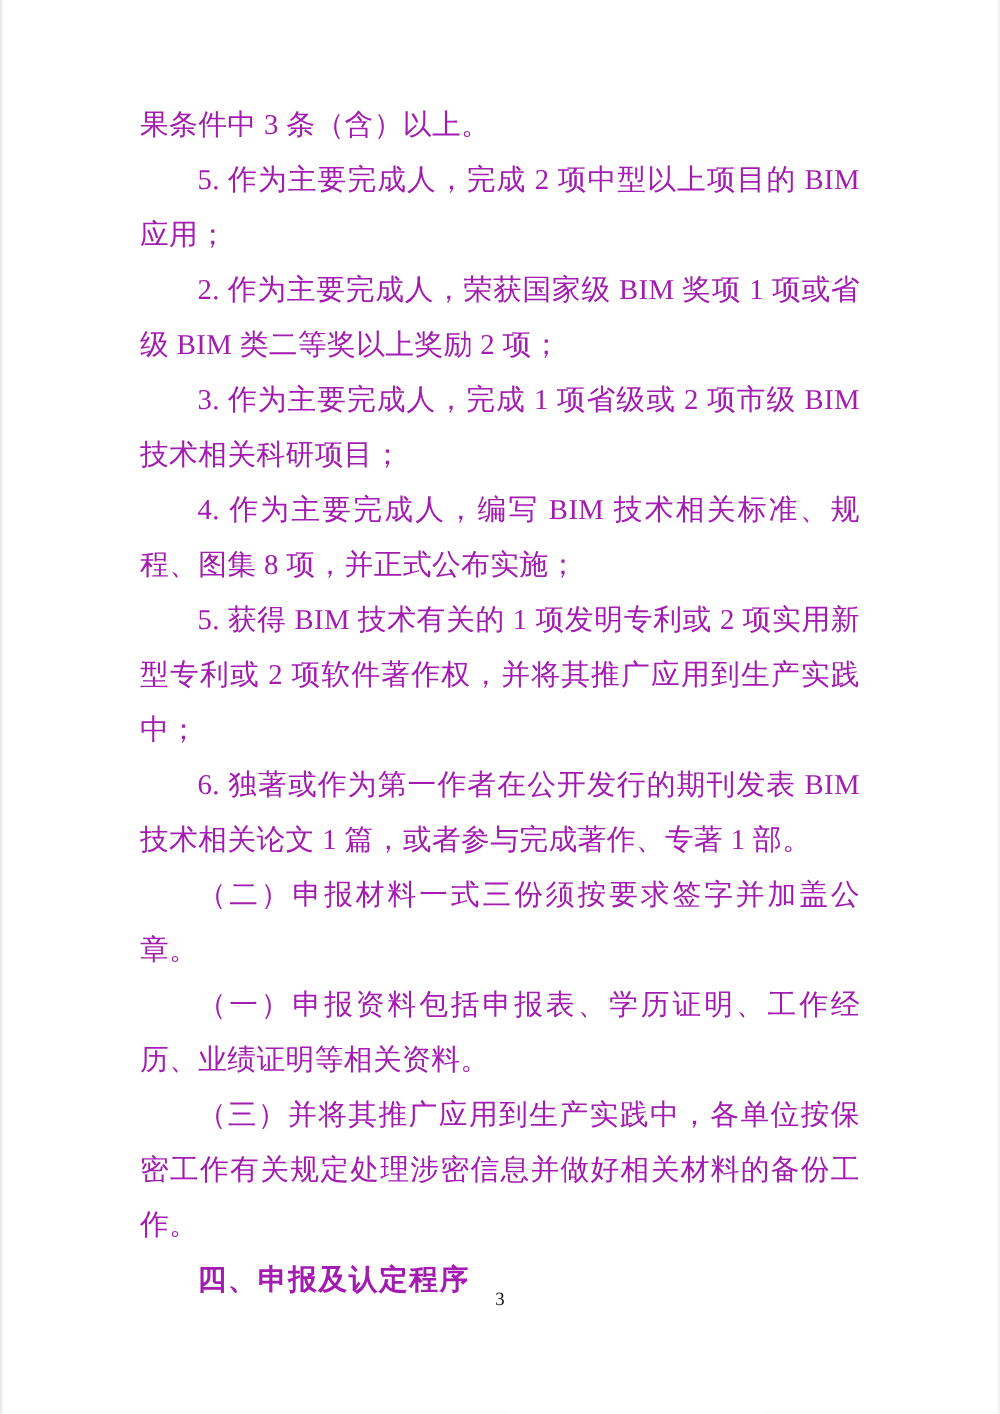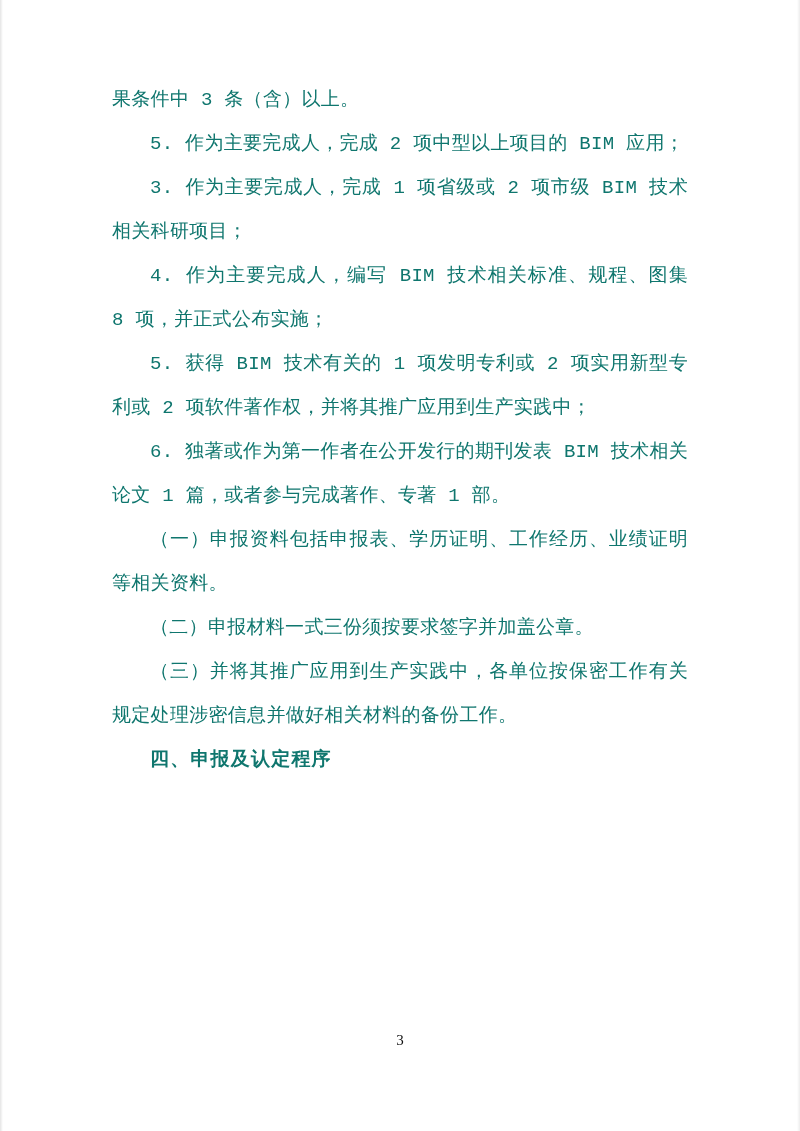--- a/index.html
+++ b/index.html
@@ -16,24 +16,24 @@
     box-sizing: border-box;
     overflow: hidden;
   }
   .page-inner {
     position: absolute;
     left: 112px;
     top: 78px;
     width: 576px;
   }
   .doc-body {
-    font-family: Liberation Mono, monospace;
-    font-size: 19px;
+    font-family: Liberation Serif, serif;
+    font-size: 23px;
     line-height: 44px;
-    color: #0f766e;
+    color: #a21caf;
     letter-spacing: 0.3px;
   }
   .para {
     margin: 0;
     text-align: justify;
     text-justify: inter-ideograph;
   }
   .indent-2 {
     text-indent: 2em;
   }
@@ -77,33 +77,34 @@
   <div class="left-edge-shadow"></div>
   <div class="right-edge-shadow"></div>
 
   <div class="page-inner doc-body">
 
     <p class="para">果条件中 3 条（含）以上。</p>
 
 
     <p class="para indent-2">5. 作为主要完成人，完成 2 项中型以上项目的 BIM 应用；</p>
 
+    <p class="para indent-2">2. 作为主要完成人，荣获国家级 BIM 奖项 1 项或省级 BIM 类二等奖以上奖励 2 项；</p>
 
     <p class="para indent-2">3. 作为主要完成人，完成 1 项省级或 2 项市级 BIM 技术相关科研项目；</p>
 
     <p class="para indent-2">4. 作为主要完成人，编写 BIM 技术相关标准、规程、图集 8 项，并正式公布实施；</p>
 
     <p class="para indent-2">5. 获得 BIM 技术有关的 1 项发明专利或 2 项实用新型专利或 2 项软件著作权，并将其推广应用到生产实践中；</p>
 
     <p class="para indent-2">6. 独著或作为第一作者在公开发行的期刊发表 BIM 技术相关论文 1 篇，或者参与完成著作、专著 1 部。</p>
 
 
+    <p class="para indent-2">（二）申报材料一式三份须按要求签字并加盖公章。</p>
+
     <p class="para indent-2">（一）申报资料包括申报表、学历证明、工作经历、业绩证明等相关资料。</p>
-
-    <p class="para indent-2">（二）申报材料一式三份须按要求签字并加盖公章。</p>
 
     <p class="para indent-2">（三）并将其推广应用到生产实践中，各单位按保密工作有关规定处理涉密信息并做好相关材料的备份工作。</p>
 
     <p class="heading">四、申报及认定程序</p>
 
 
   </div>
 
   <div class="page-number">3</div>
 </div>

